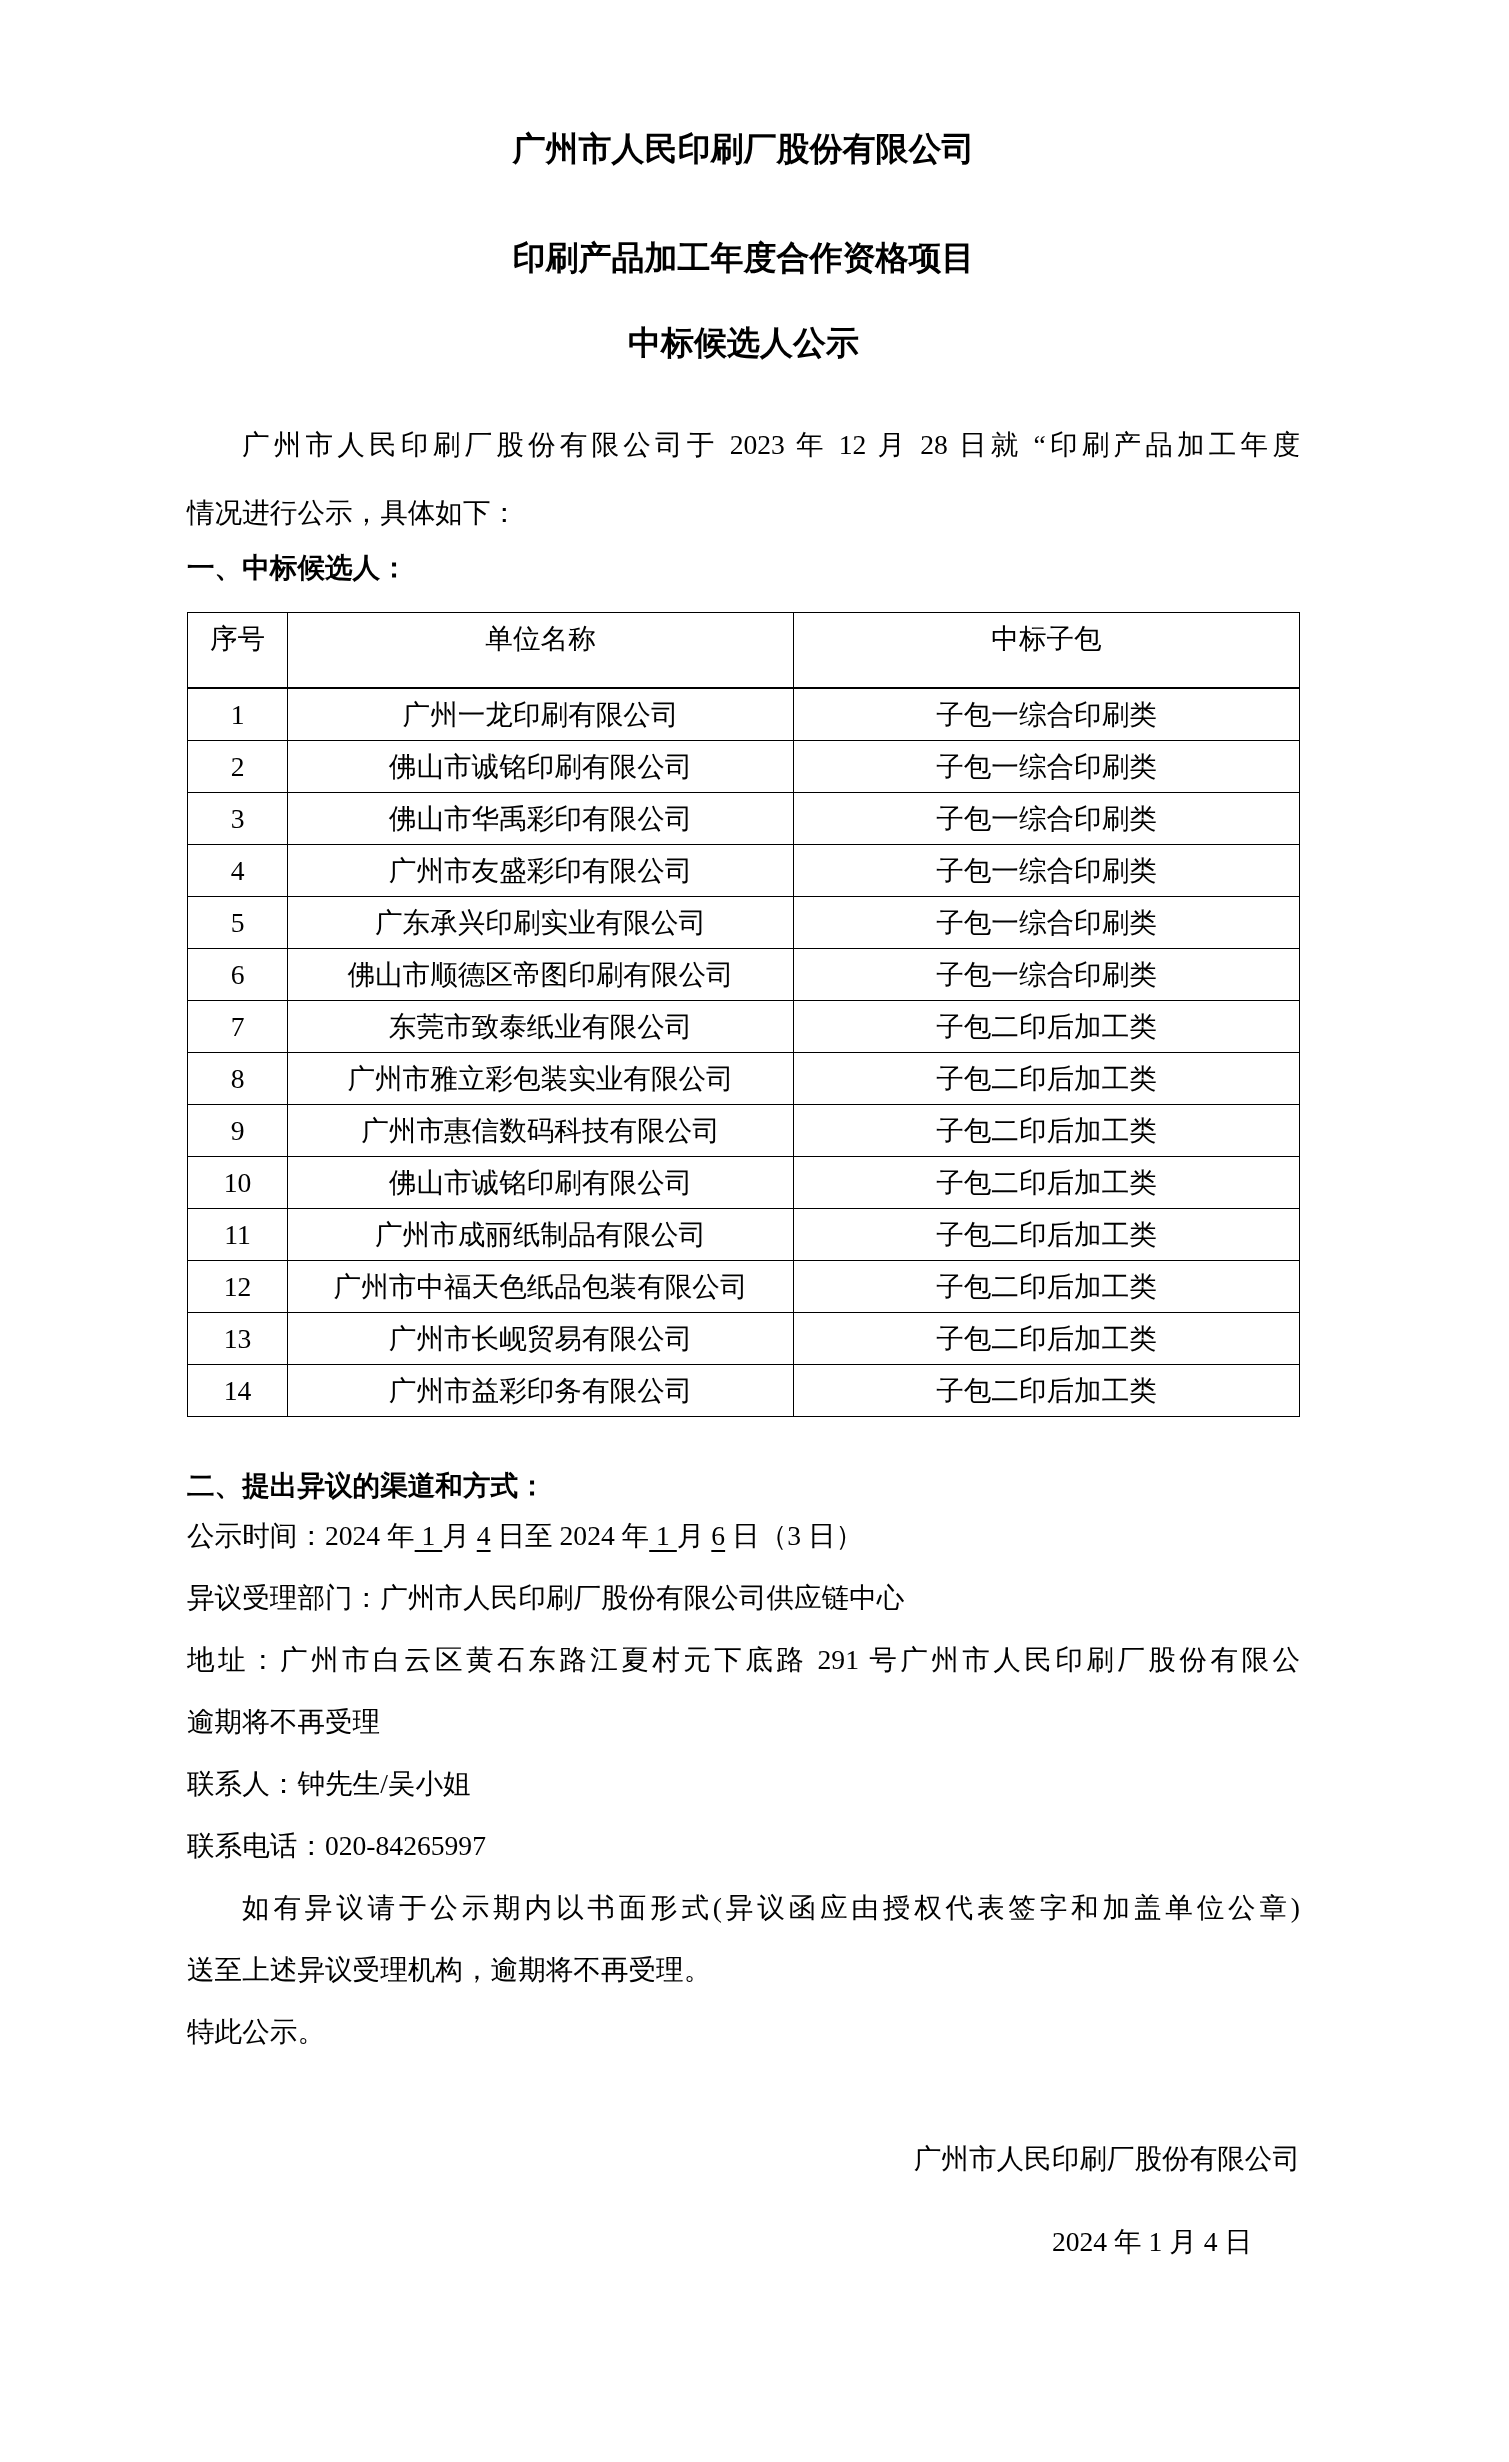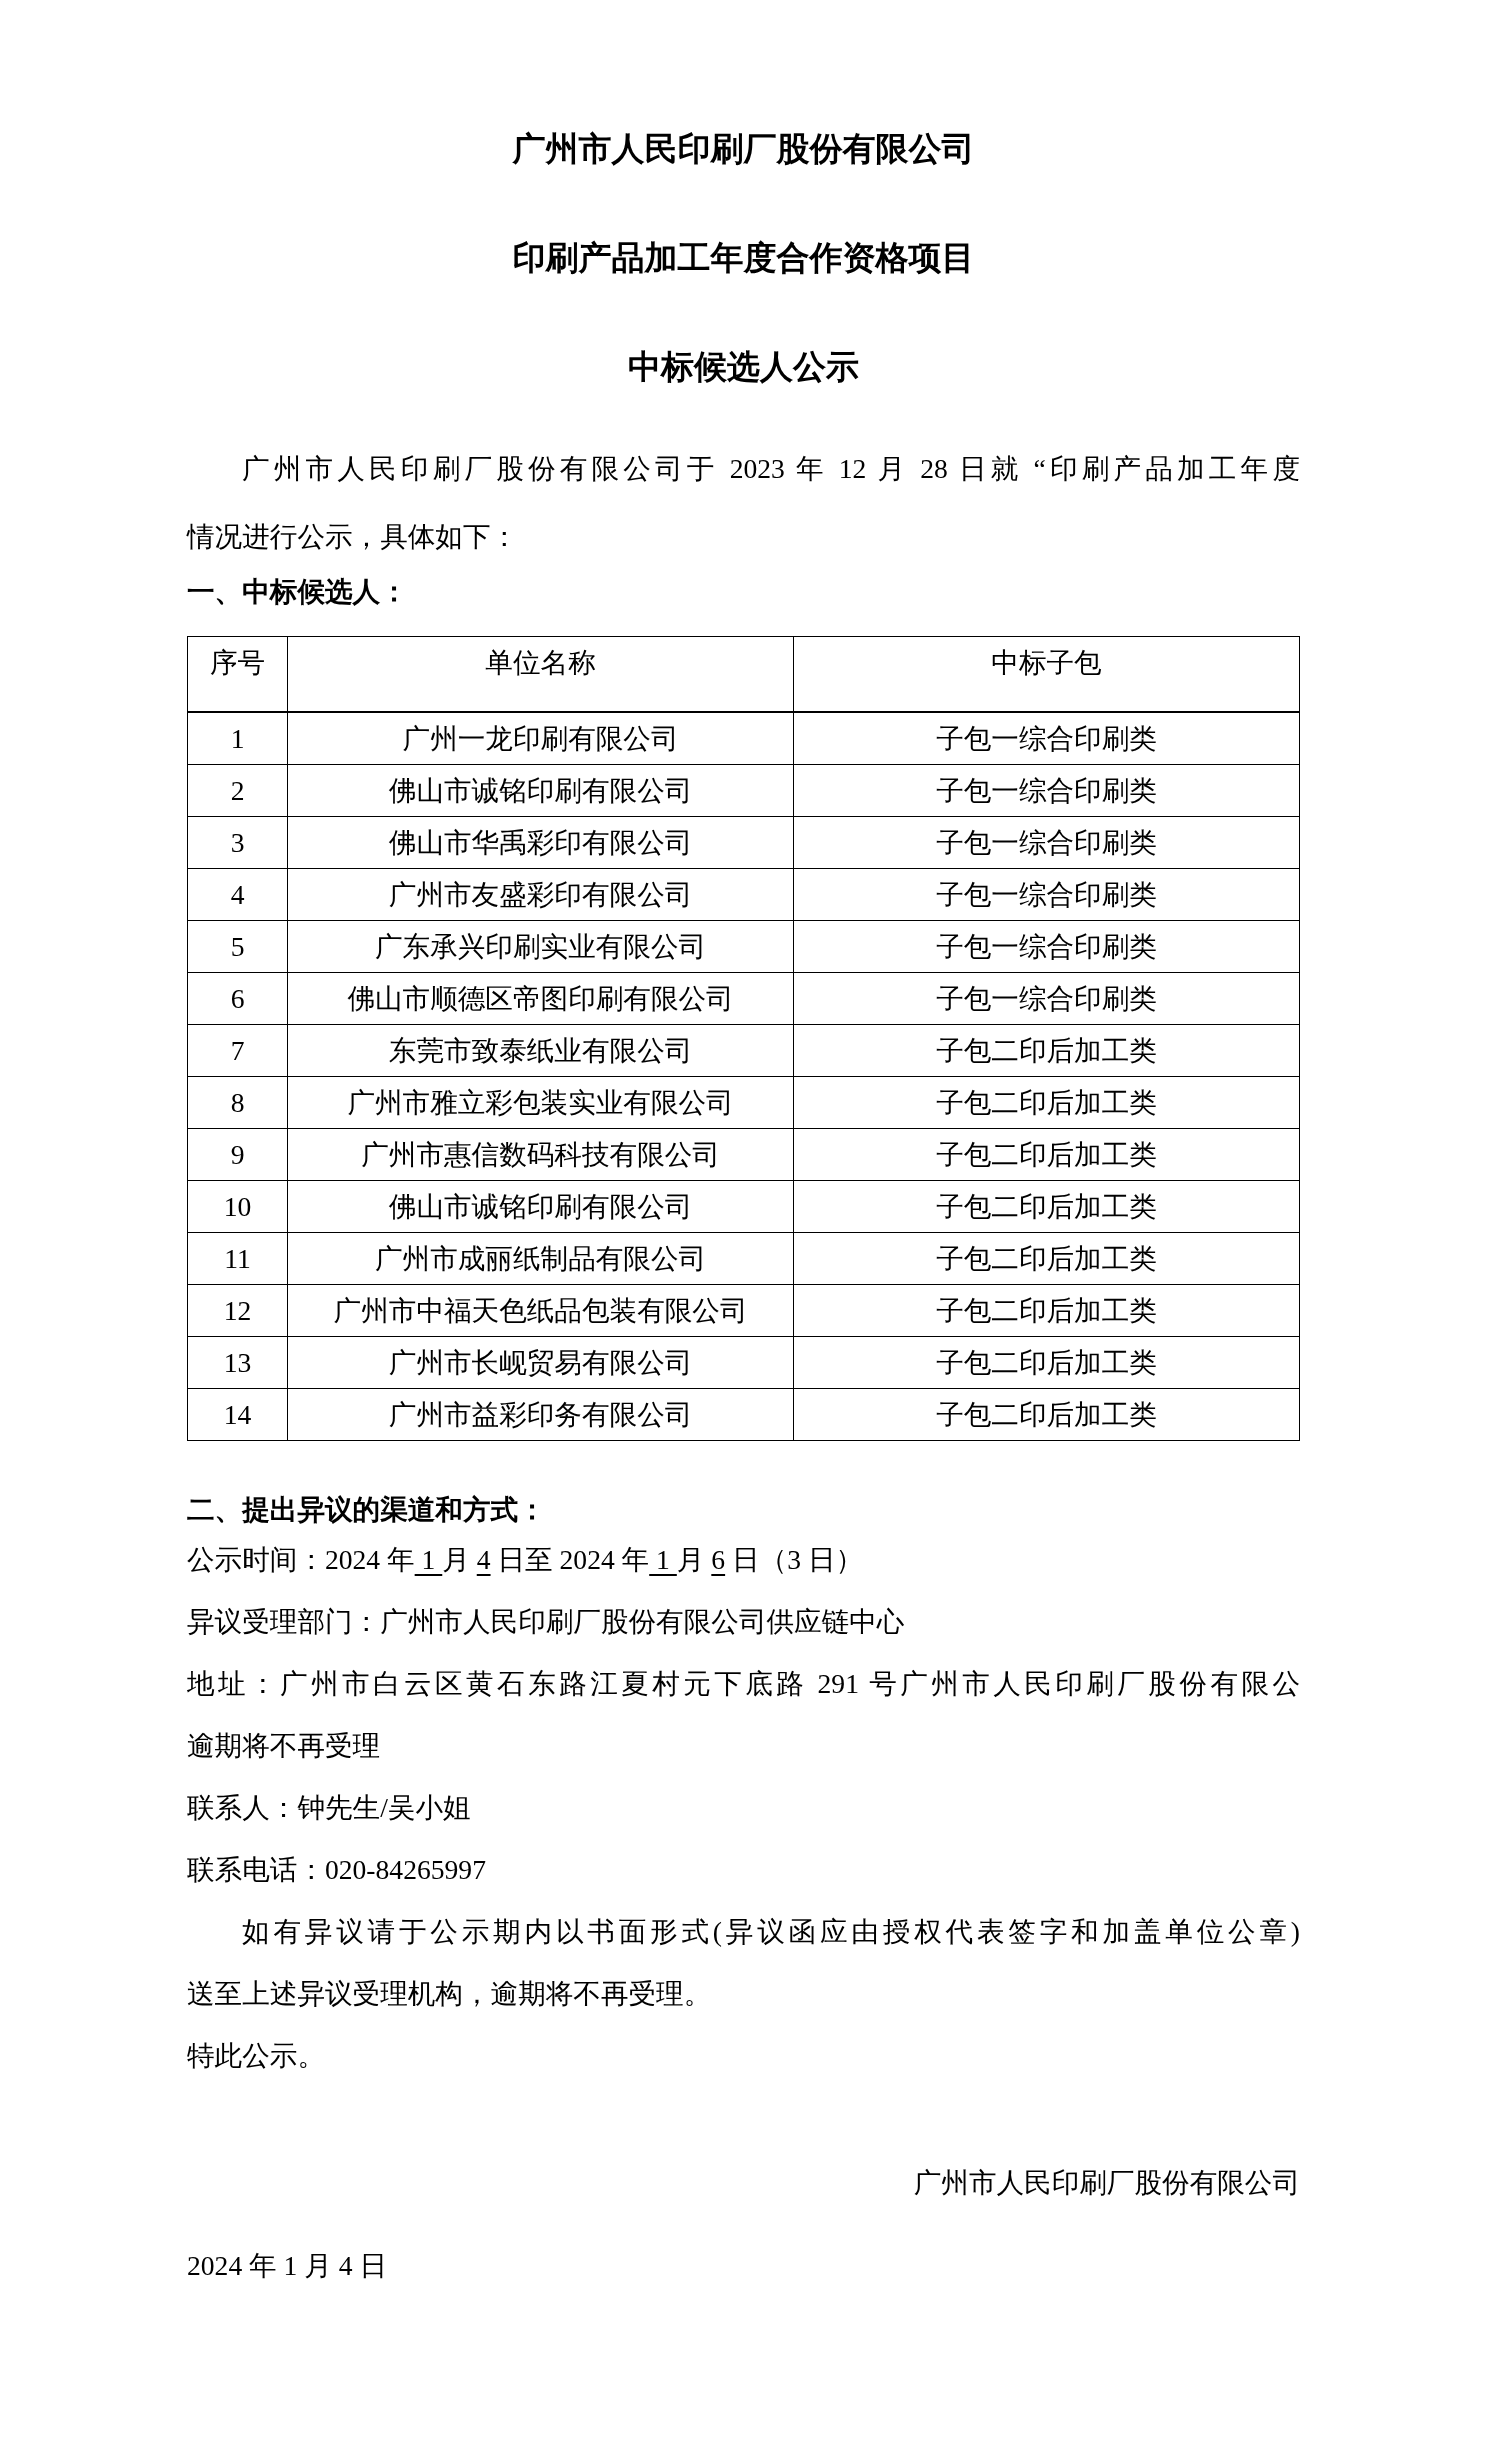--- a/index.html
+++ b/index.html
@@ -5,36 +5,36 @@
   html,body{margin:0;padding:0}
   body{
     width:1509px;height:2462px;position:relative;overflow:hidden;
     background:#ffffff;color:#000000;
     font-family:"Liberation Serif","DejaVu Serif",serif;
   }
   .doc{position:absolute;left:187px;top:0;width:1113px;font-size:27.6px}
   .title{font-weight:700;text-align:center;font-size:33px;line-height:33px}
   .t1{padding-top:133px}
   .t2{margin-top:76px}
-  .t3{margin-top:76px}
+  .t3{margin-top:52px}
   .intro{margin-top:51px}
   .pline{line-height:68px;white-space:nowrap}
   .just{white-space:normal;text-align:justify;text-align-last:justify}
   .indent{text-indent:55px}
   .heading{font-weight:700;line-height:38px;margin-top:1.9px}
   .heading.s2{margin-top:50px}
   table.candidates{width:100%;border-collapse:collapse;table-layout:fixed;margin-top:25px}
   col.c1{width:9%}col.c2{width:45.5%}col.c3{width:45.5%}
   th,td{border:1.9px solid #000;text-align:center;font-size:27.6px;padding:0;overflow:hidden}
   th{height:67px;vertical-align:top;padding-top:7.6px;font-weight:400;border-bottom-width:2.9px}
   td{height:51px;vertical-align:middle;font-weight:400}
   .info{line-height:62px}
   .u{text-decoration:underline;text-decoration-thickness:1.9px;text-underline-offset:4.8px}
   .sig-company{margin-top:79px;text-align:right;line-height:33px}
-  .sig-date{margin-top:50px;line-height:33px;padding-right:48px}
+  .sig-date{margin-top:50px;text-align:right;line-height:33px;padding-right:48px}
 </style>
 </head>
 <body>
 
 <div class="doc">
 
   <div class="title t1">广州市人民印刷厂股份有限公司</div>
   <div class="title t2">印刷产品加工年度合作资格项目</div>
   <div class="title t3">中标候选人公示</div>
 

